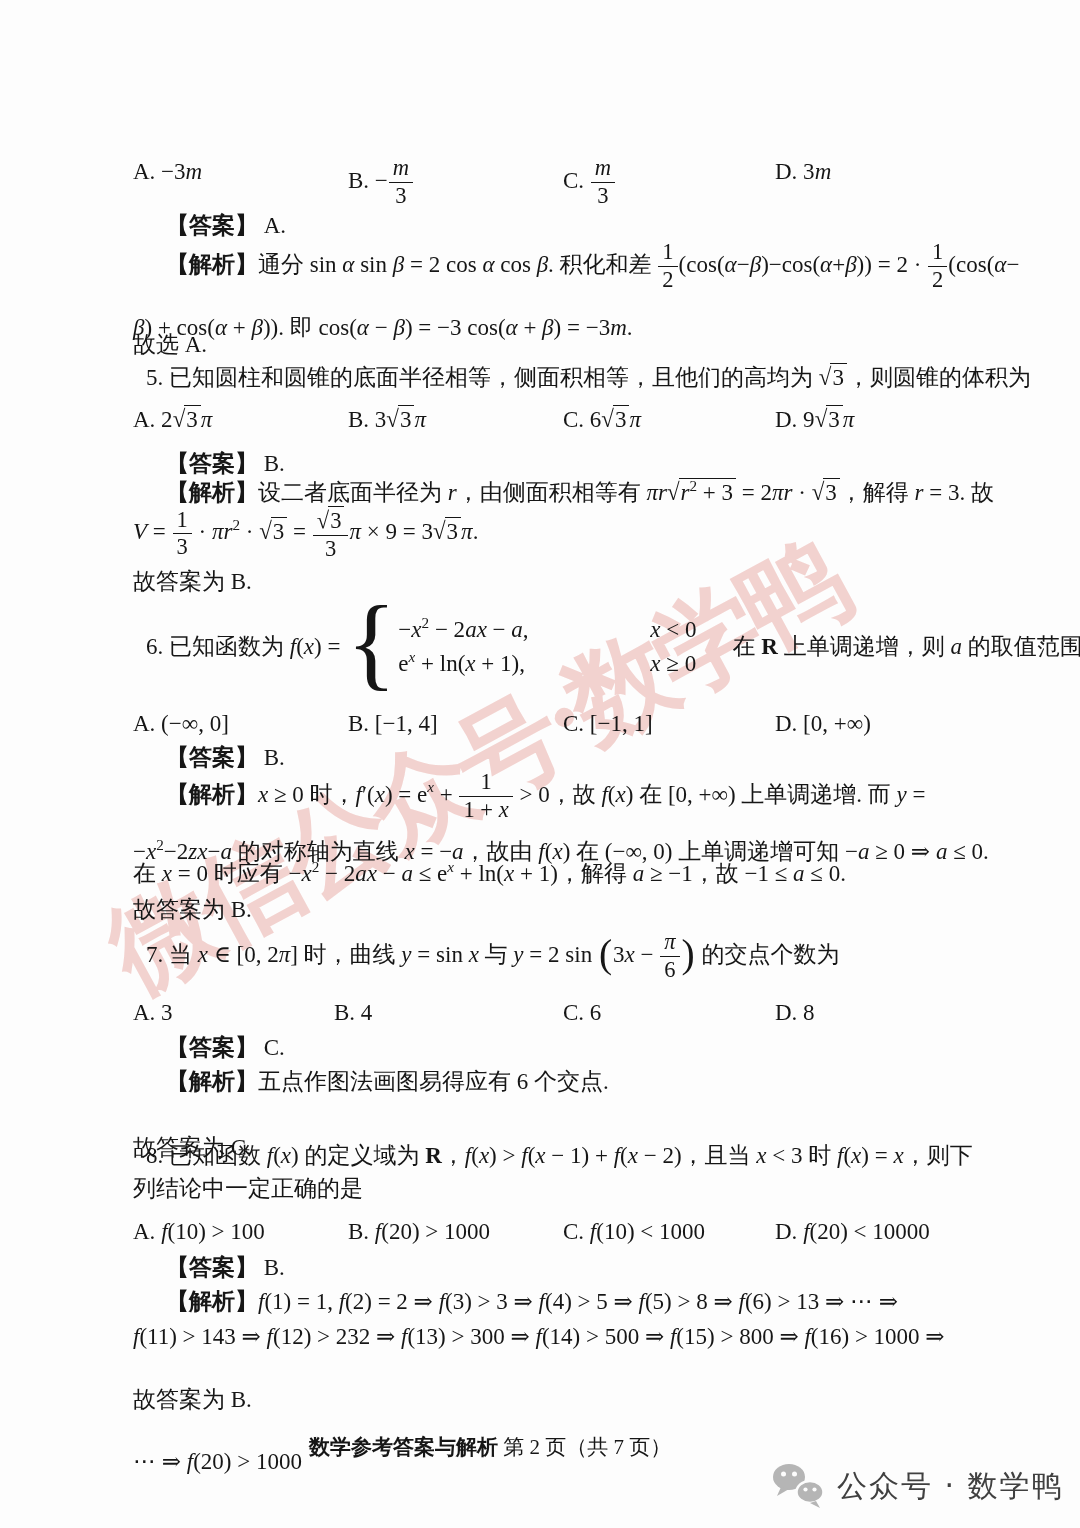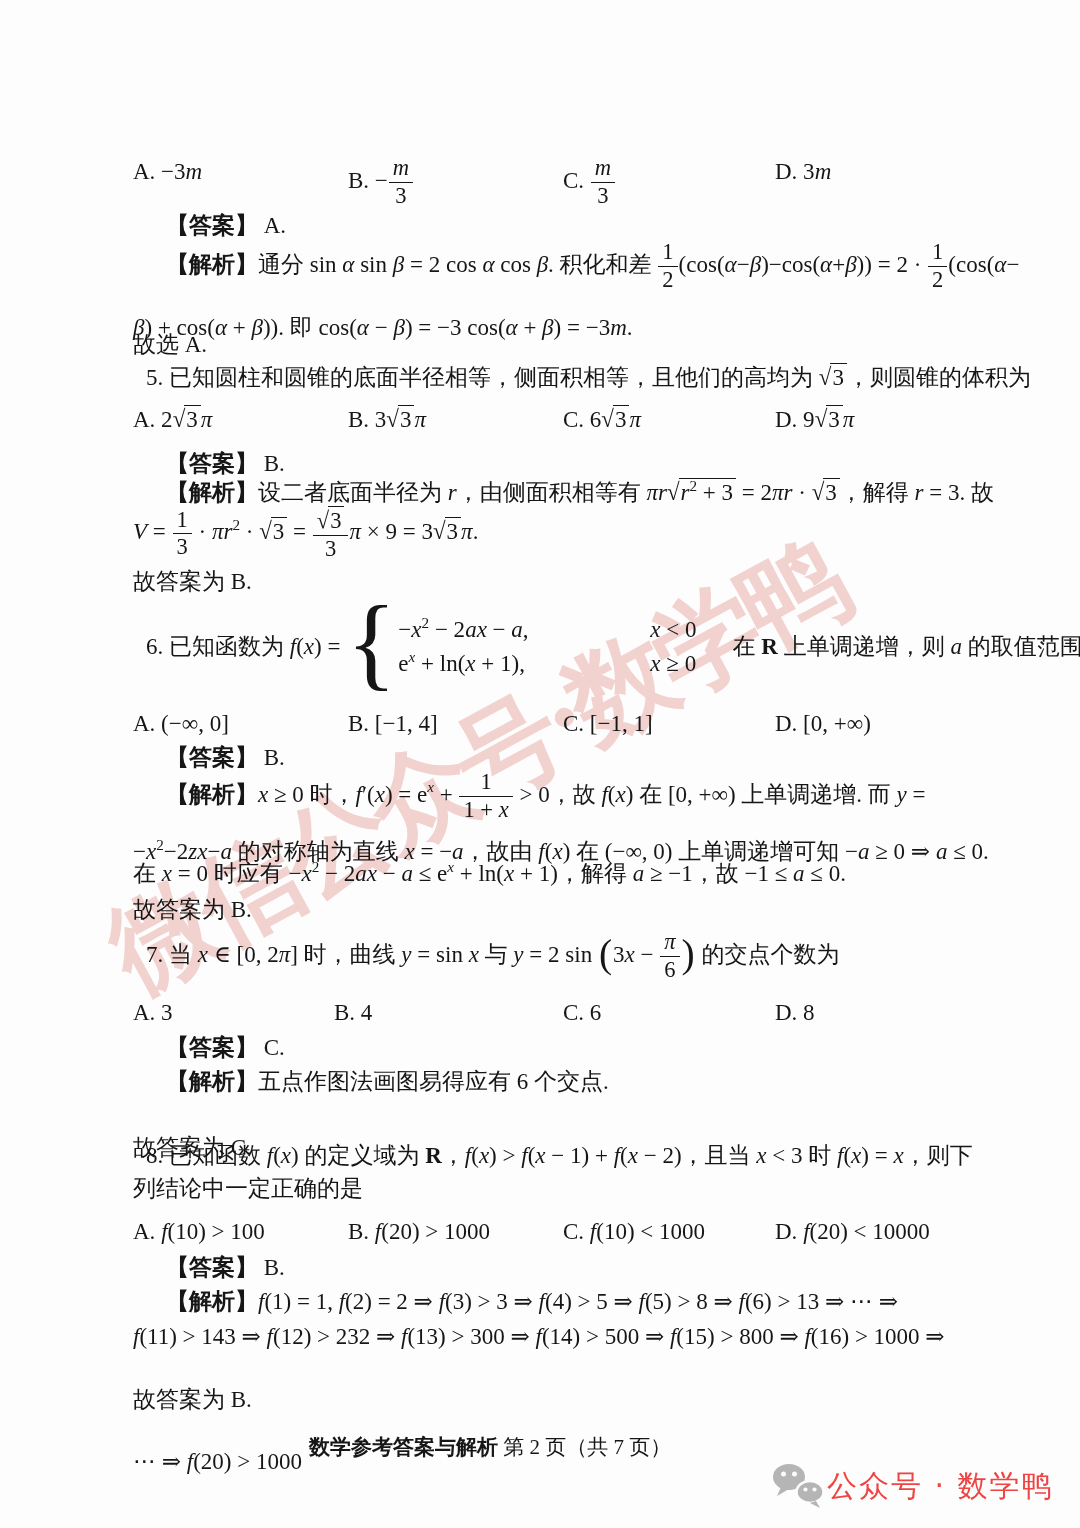--- a/index.html
+++ b/index.html
@@ -29,22 +29,22 @@
         margin:0 1px;transform:translateY(-2px);}
   .piecewise{display:flex;align-items:center;height:100px;}
   .pw-brace{font-size:104px;line-height:100px;font-weight:300;margin:0 2px 0 6px;
         transform:translateY(-5px);}
   .pw-rows{display:inline-flex;flex-direction:column;}
   .pw-row{line-height:34px;}
   .pw-expr{display:inline-block;min-width:252px;}
   .pw-post{margin-left:36px;}
   #footer{position:absolute;top:1431px;left:0;width:980px;text-align:center;
         font-size:21px;z-index:1;}
-  #badge{position:absolute;top:1463px;left:772px;display:flex;align-items:center;gap:1px;
-        color:#ef4444;font-family:"DejaVu Sans","Liberation Sans",sans-serif;
+  #badge{position:absolute;top:1463px;left:772px;display:flex;align-items:center;gap:11px;
+        color:#404040;font-family:"DejaVu Sans","Liberation Sans",sans-serif;
         font-size:30px;letter-spacing:2px;z-index:1;}
   #badge svg{display:block;}
 </style>
 </head>
 <body>
 
 <div id="page">
   <div id="watermark">微信公众号·数学鸭</div>
   <div id="content">
       <div class="block options" style="top: 156px;">

